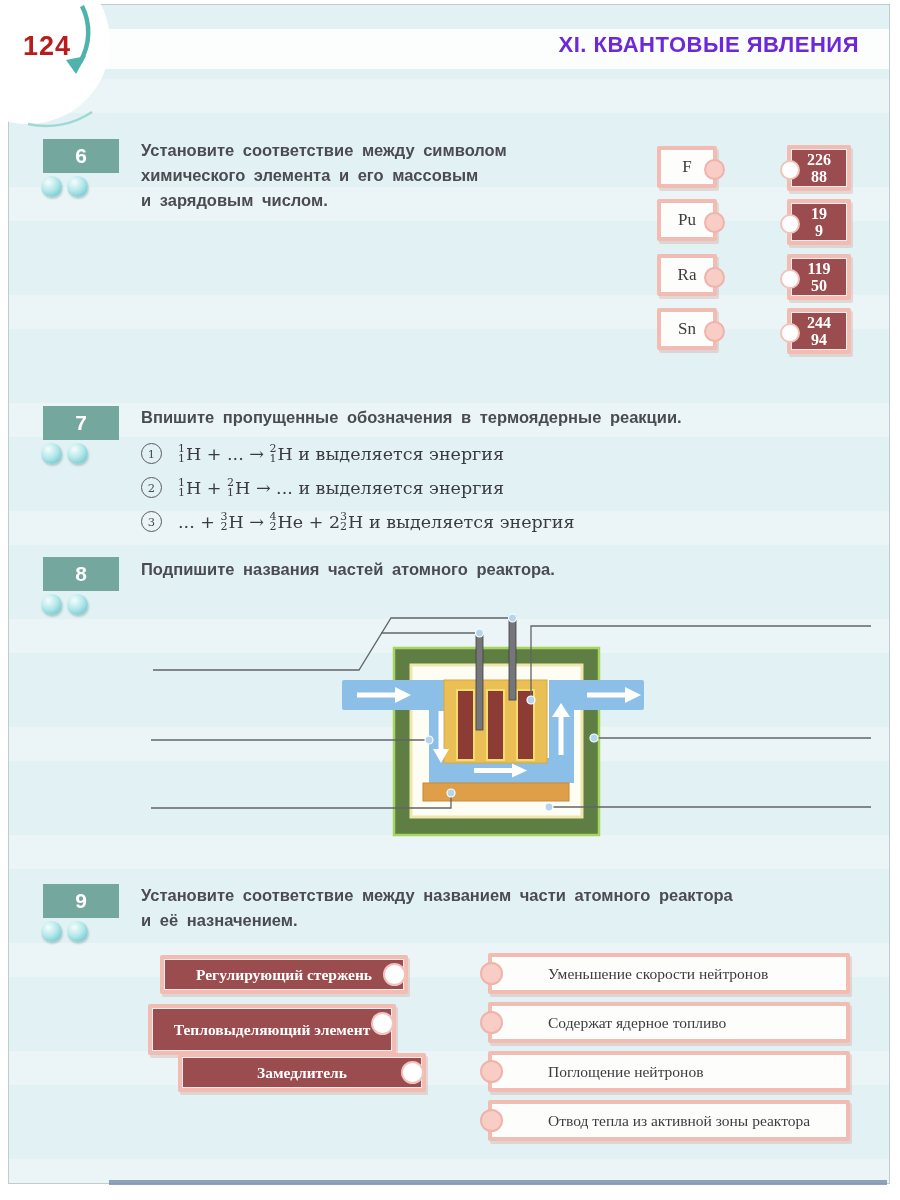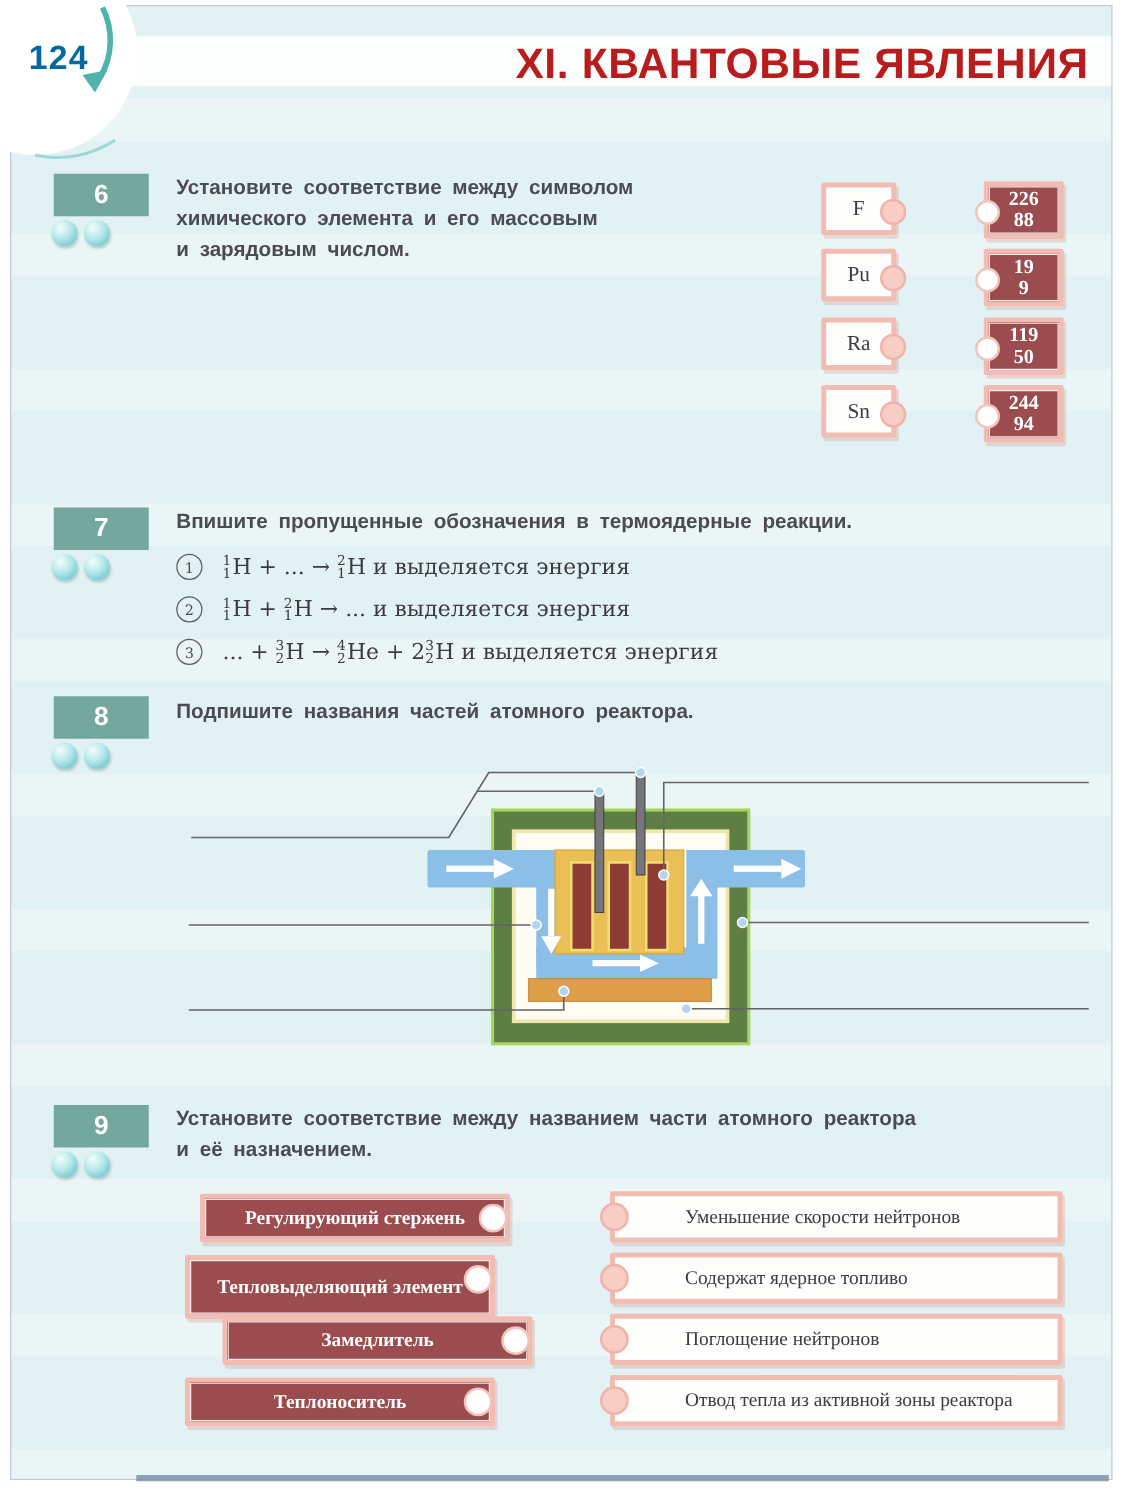--- a/index.html
+++ b/index.html
@@ -9,22 +9,22 @@
         background:#e2f1f3;border:1px solid #c2ccd0;box-sizing:border-box;}
   .stripes{position:absolute;inset:0;pointer-events:none;
         background:repeating-linear-gradient(to bottom,
           rgba(255,255,255,0) 0px, rgba(255,255,255,0) 74px,
           rgba(255,255,255,0.30) 74px, rgba(255,255,255,0.30) 108px);}
   .page-edge{position:absolute;left:100px;right:2px;bottom:-2px;height:5px;background:#7e93ab;opacity:.85;}
 
   
   .title-band{position:absolute;left:0;top:24px;width:100%;height:40px;background:rgba(255,255,255,.88);}
   .corner-svg{position:absolute;left:-9px;top:-5px;}
-  .page-number{position:absolute;left:14px;top:26px;font-size:27px;font-weight:bold;color:#0369a1;letter-spacing:1px;}
-  .chapter-title{position:absolute;right:18px;top:27px;font-size:34px;font-weight:bold;color:#b91c1c;letter-spacing:.5px;white-space:nowrap;}
+  .page-number{position:absolute;left:14px;top:26px;font-size:27px;font-weight:bold;color:#b91c1c;letter-spacing:1px;}
+  .chapter-title{position:absolute;right:30px;top:27px;font-size:22px;font-weight:bold;color:#6d28d9;letter-spacing:.5px;white-space:nowrap;}
 
   
   .badge{position:absolute;width:76px;height:34px;background:#74a89e;color:#ffffff;
          font-size:21px;font-weight:bold;display:flex;align-items:center;justify-content:center;}
   .ball{position:absolute;width:21px;height:21px;border-radius:50%;
         background:radial-gradient(circle at 35% 30%, #f4fdfd, #b4e7e9 45%, #79ccd2 78%, #58b6bf);
         box-shadow:1px 2px 2px rgba(90,130,135,.35);}
 
   .task{position:absolute;font-size:16.5px;font-weight:bold;color:#4b4b52;line-height:25px;word-spacing:4px;}
 
@@ -220,24 +220,20 @@
     <span class="dot white" style="width:23px;height:23px;right:-2px;top:4px;"></span>
   </div>
   <div class="mbox dark" style="left:139px;top:999px;width:248px;height:51px;">
     <span class="m9-left-label">Тепловыделяющий элемент</span>
     <span class="dot white" style="width:23px;height:23px;right:-2px;top:4px;"></span>
   </div>
   <div class="mbox dark" style="left:139px;top:1048px;width:248px;height:39px;margin-left:30px;">
     <span class="m9-left-label">Замедлитель</span>
     <span class="dot white" style="width:23px;height:23px;right:-2px;top:4px;"></span>
   </div>
-  <div class="mbox dark" style="left:139px;top:1097px;width:248px;height:39px;">
-    <span class="m9-left-label">Теплоноситель</span>
-    <span class="dot white" style="width:23px;height:23px;right:-2px;top:4px;"></span>
-  </div>
 
   <div class="mbox light" style="left:479px;top:997px;width:362px;height:41px;">
     <span class="dot pink" style="width:23px;height:23px;left:-12px;top:5px;"></span>
     <span class="m9-right-label">Содержат ядерное топливо</span>
   </div>
   <div class="mbox light" style="left:479px;top:948px;width:362px;height:41px;">
     <span class="dot pink" style="width:23px;height:23px;left:-12px;top:5px;"></span>
     <span class="m9-right-label">Уменьшение скорости нейтронов</span>
   </div>
   <div class="mbox light" style="left:479px;top:1046px;width:362px;height:41px;">

